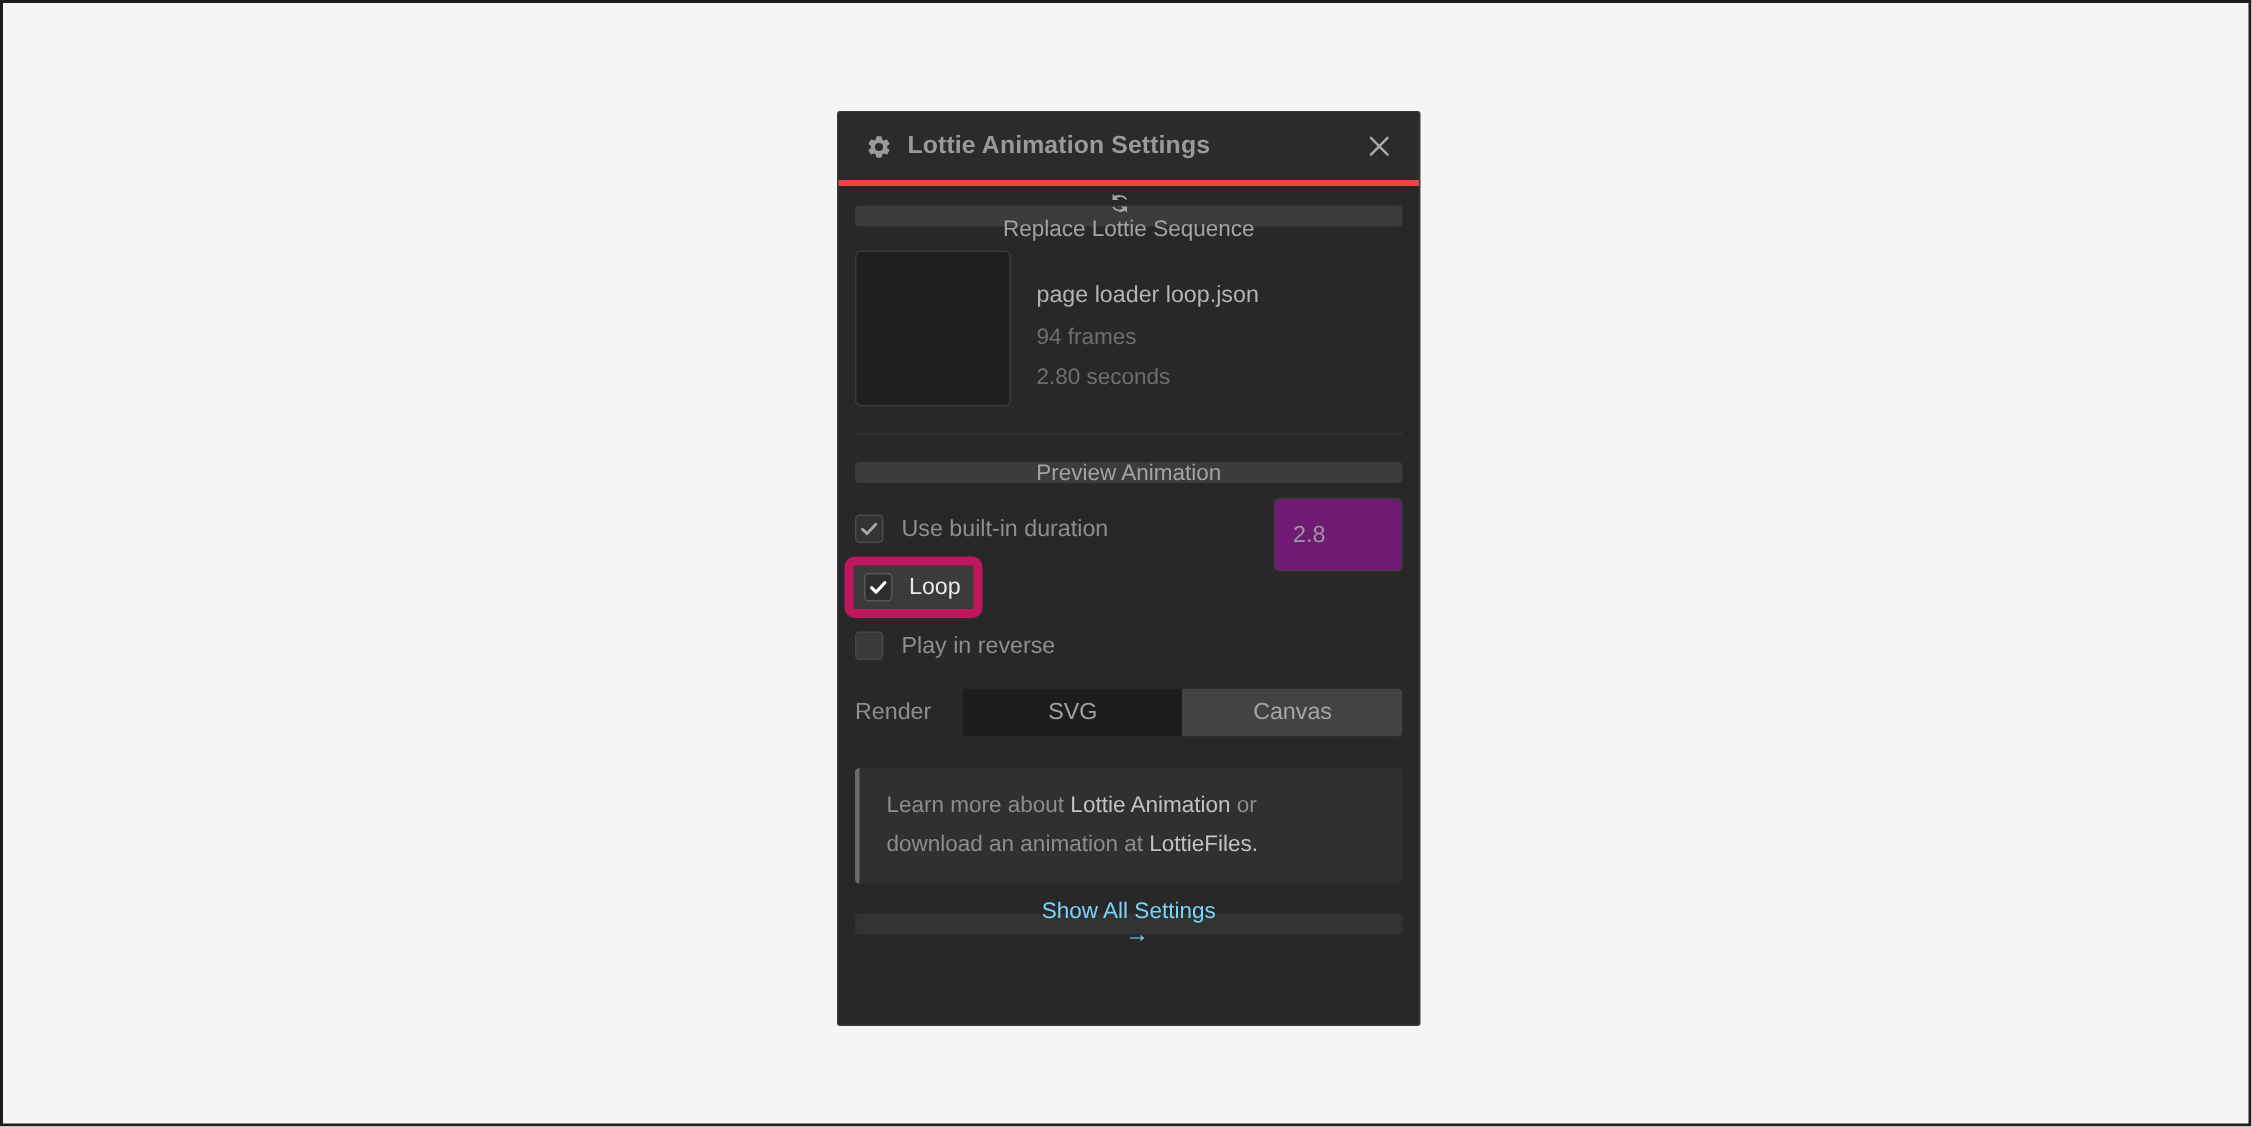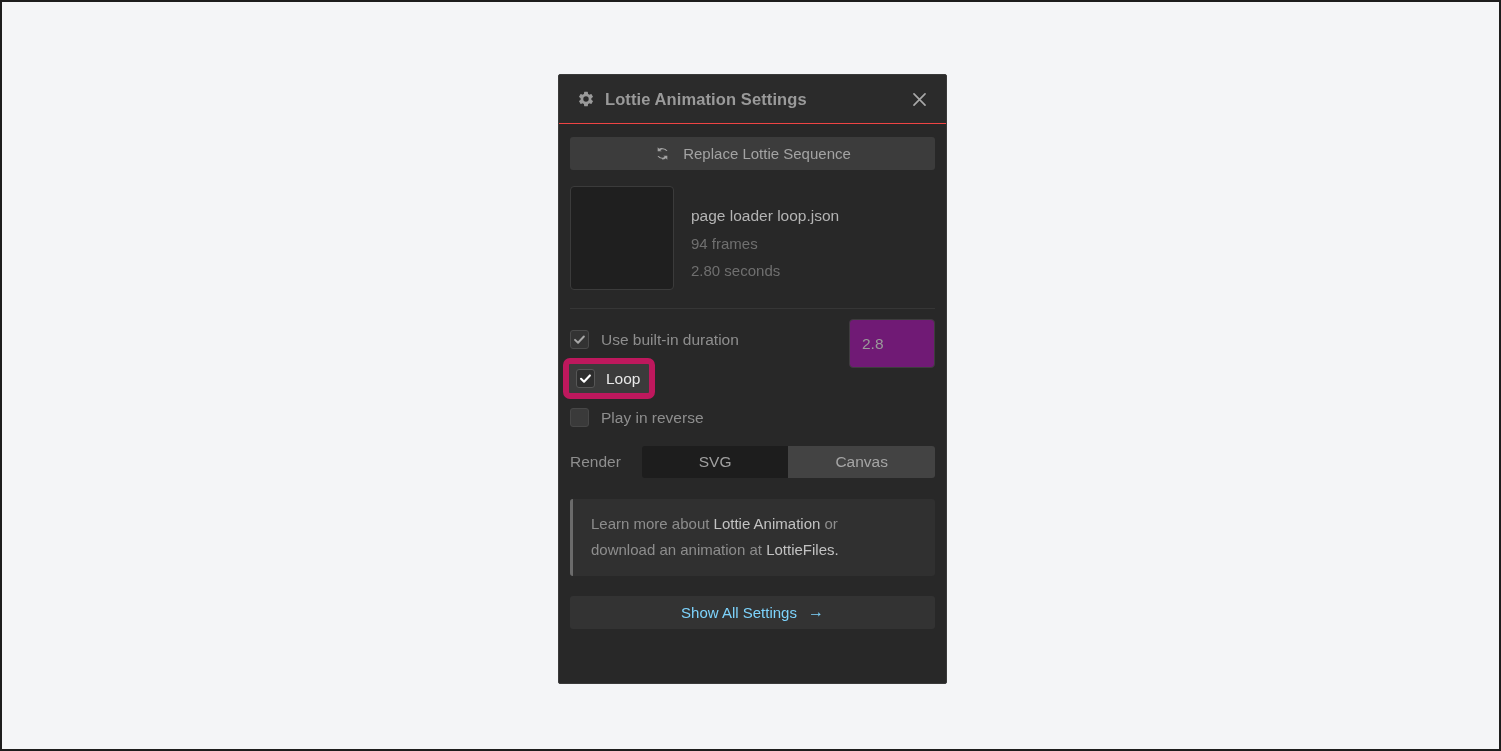--- a/index.html
+++ b/index.html
@@ -38,21 +38,21 @@
     flex-direction: column;
   }
 
   
   .panel-header {
     height: 49px;
     flex: none;
     display: flex;
     align-items: center;
     padding: 0 14px 0 18px;
-    border-bottom: 1px solid #ef4444;
+    border-bottom: 4px solid #ef4444;
     background: #2b2b2b;
     box-sizing: border-box;
   }
   .gear-icon {
     width: 18px;
     height: 18px;
     flex: none;
     margin-right: 10px;
     display: block;
   }
@@ -80,29 +80,30 @@
     flex: 1 1 auto;
     padding: 13px 11px 0 11px;
     box-sizing: border-box;
   }
 
   .wide-btn {
     display: flex;
     align-items: center;
     justify-content: center;
     width: 100%;
-    height: 33px;
+    height: 14px;
     box-sizing: border-box;
     background: #3c3c3c;
     border: none;
     border-radius: 3px;
     color: #a3a3a3;
     font-size: 15px;
     font-family: "Liberation Sans", sans-serif;
     cursor: pointer;
+    flex-direction: column;
   }
   .refresh-icon {
     width: 17px;
     height: 17px;
     margin-right: 12px;
     flex: none;
     display: block;
   }
 
   
@@ -310,20 +311,25 @@
 
       <div class="file-row">
         <div class="thumb"></div>
         <div class="file-meta">
           <div class="file-name">page loader loop.json</div>
           <div class="file-sub">94 frames</div>
           <div class="file-sub">2.80 seconds</div>
         </div>
       </div>
 
+      <div class="preview-wrap">
+        <button class="wide-btn">
+          <span>Preview Animation</span>
+        </button>
+      </div>
 
       <div class="opt-row first">
         <span class="cbox">
           <svg class="tick" viewBox="0 0 16 16" aria-hidden="true">
             <path d="M2.5 8.4 L6.2 12 L13.4 4.3" stroke="#a6a6a6" stroke-width="2.4" fill="none" stroke-linecap="round" stroke-linejoin="round"></path>
           </svg>
         </span>
         <span class="opt-label">Use built-in duration</span>
         <input class="num-input" type="text" value="2.8" style="">
       </div>

